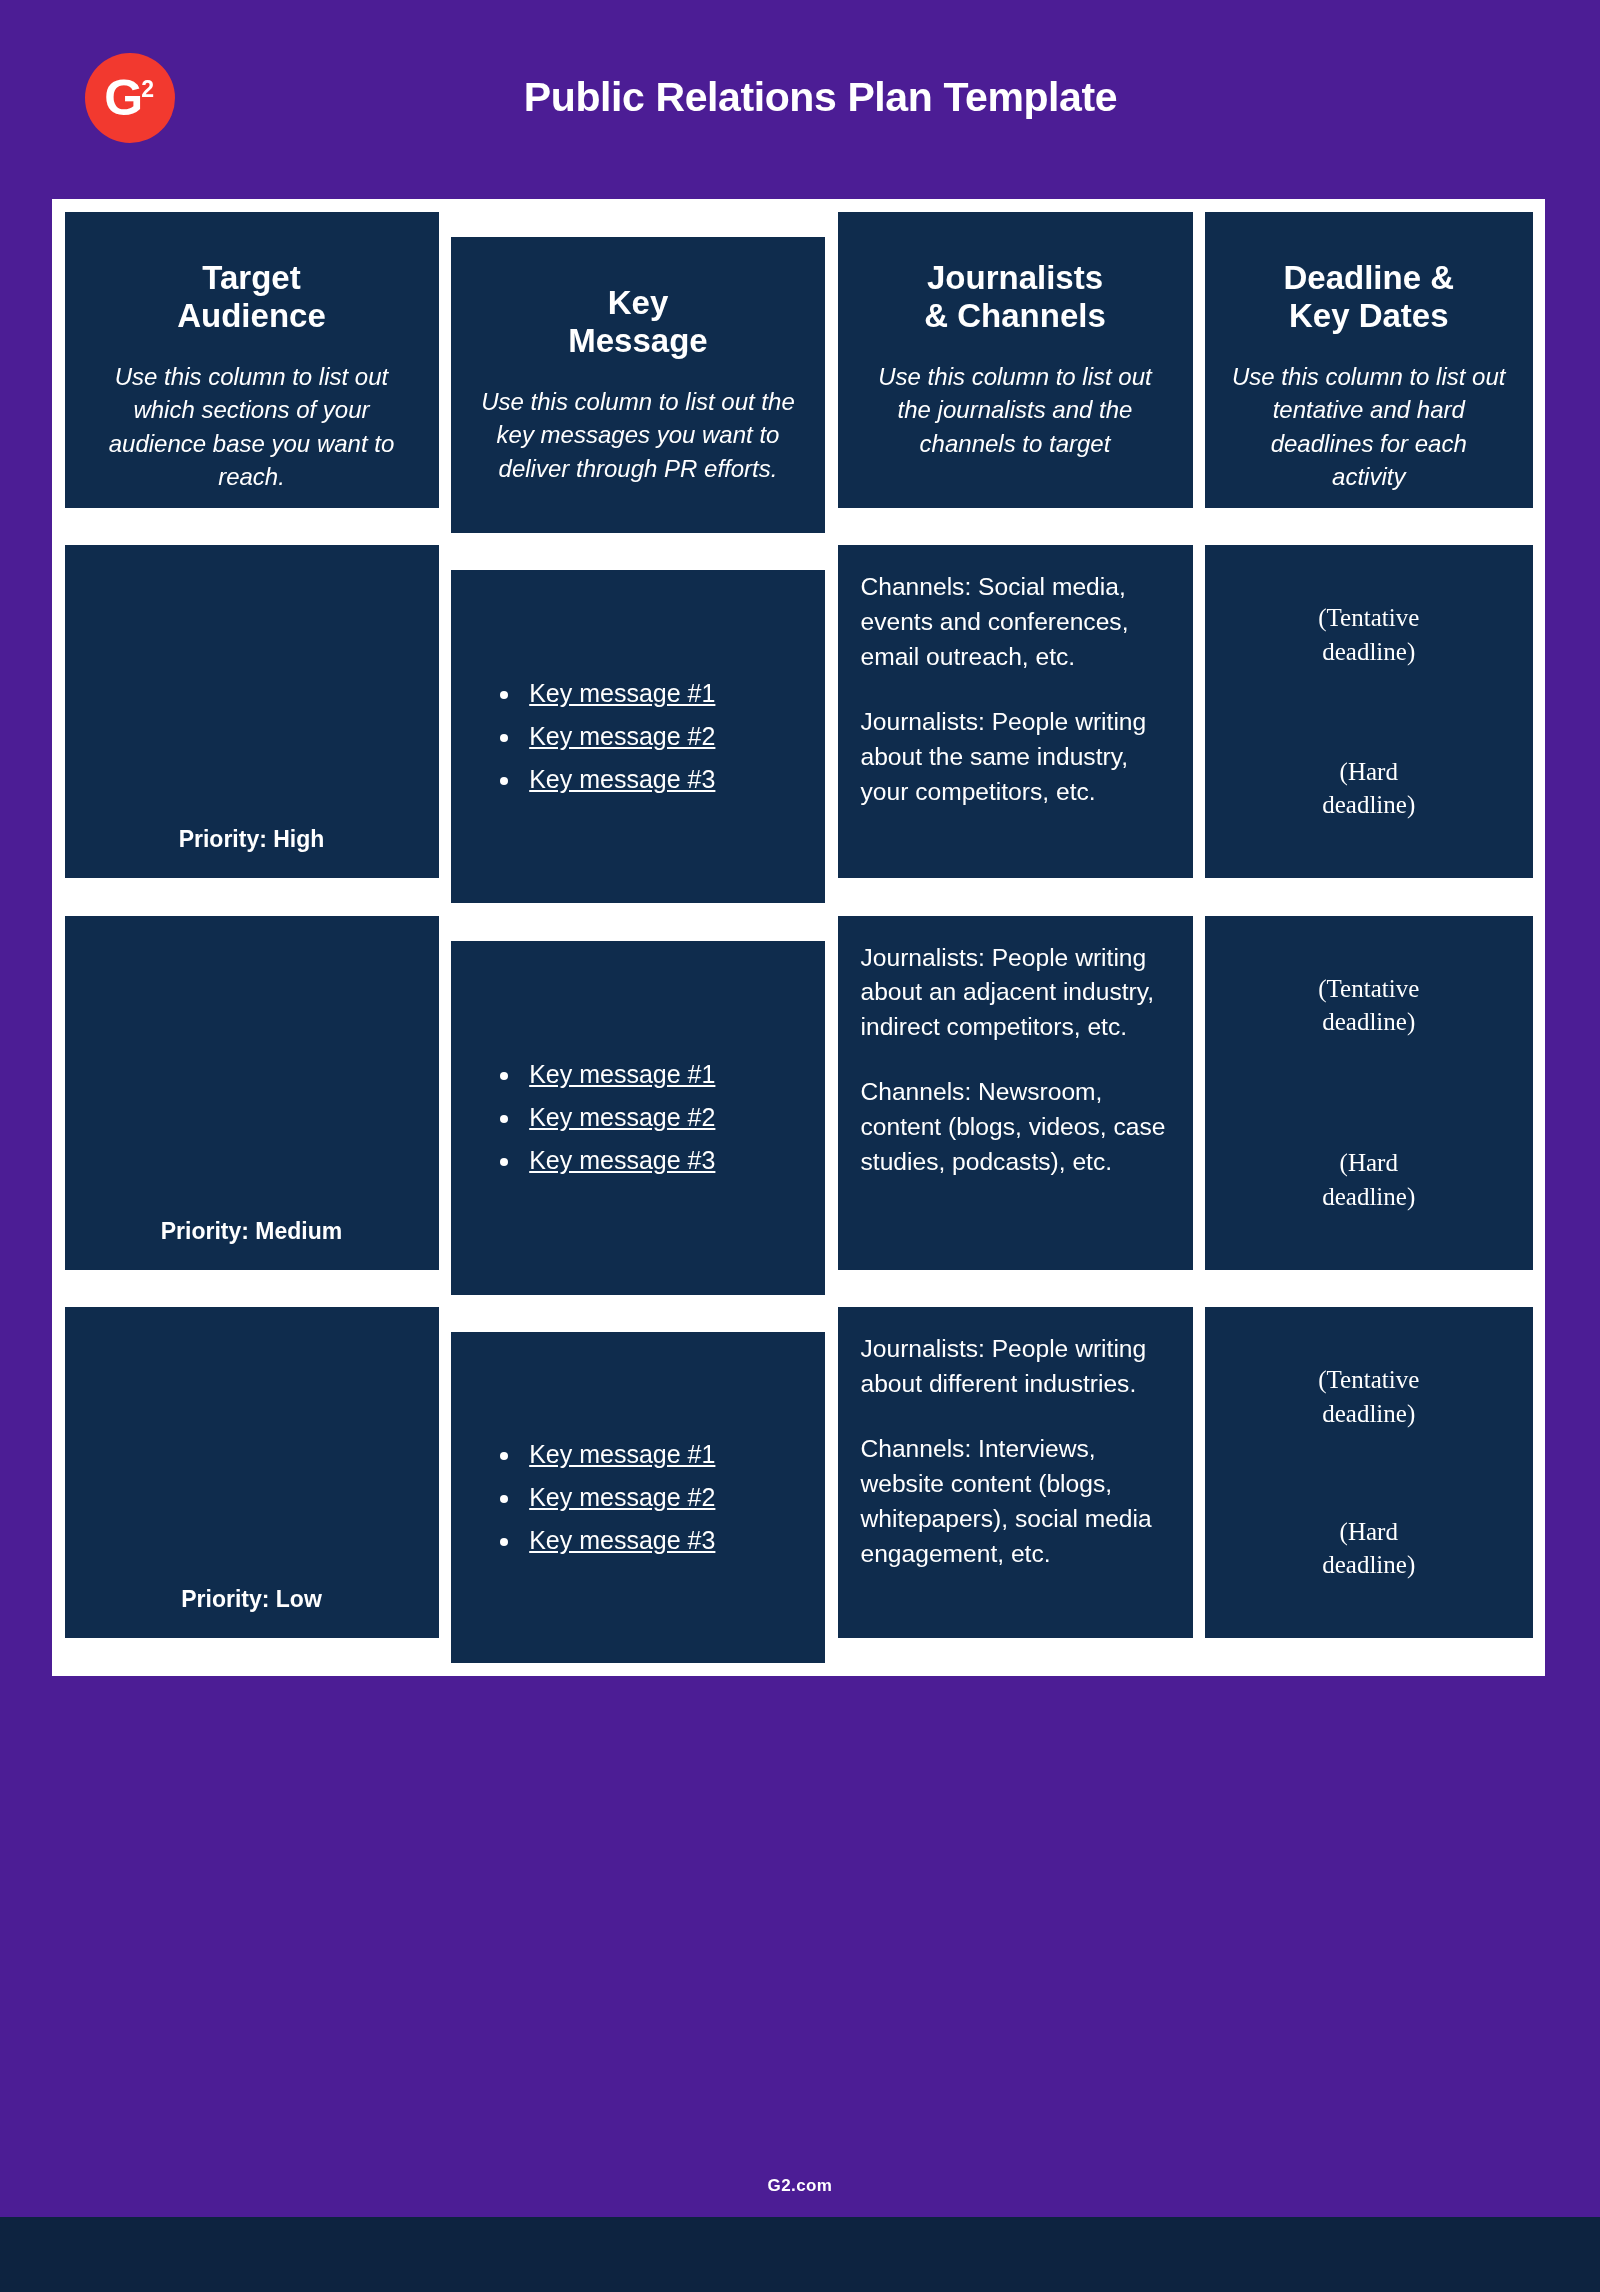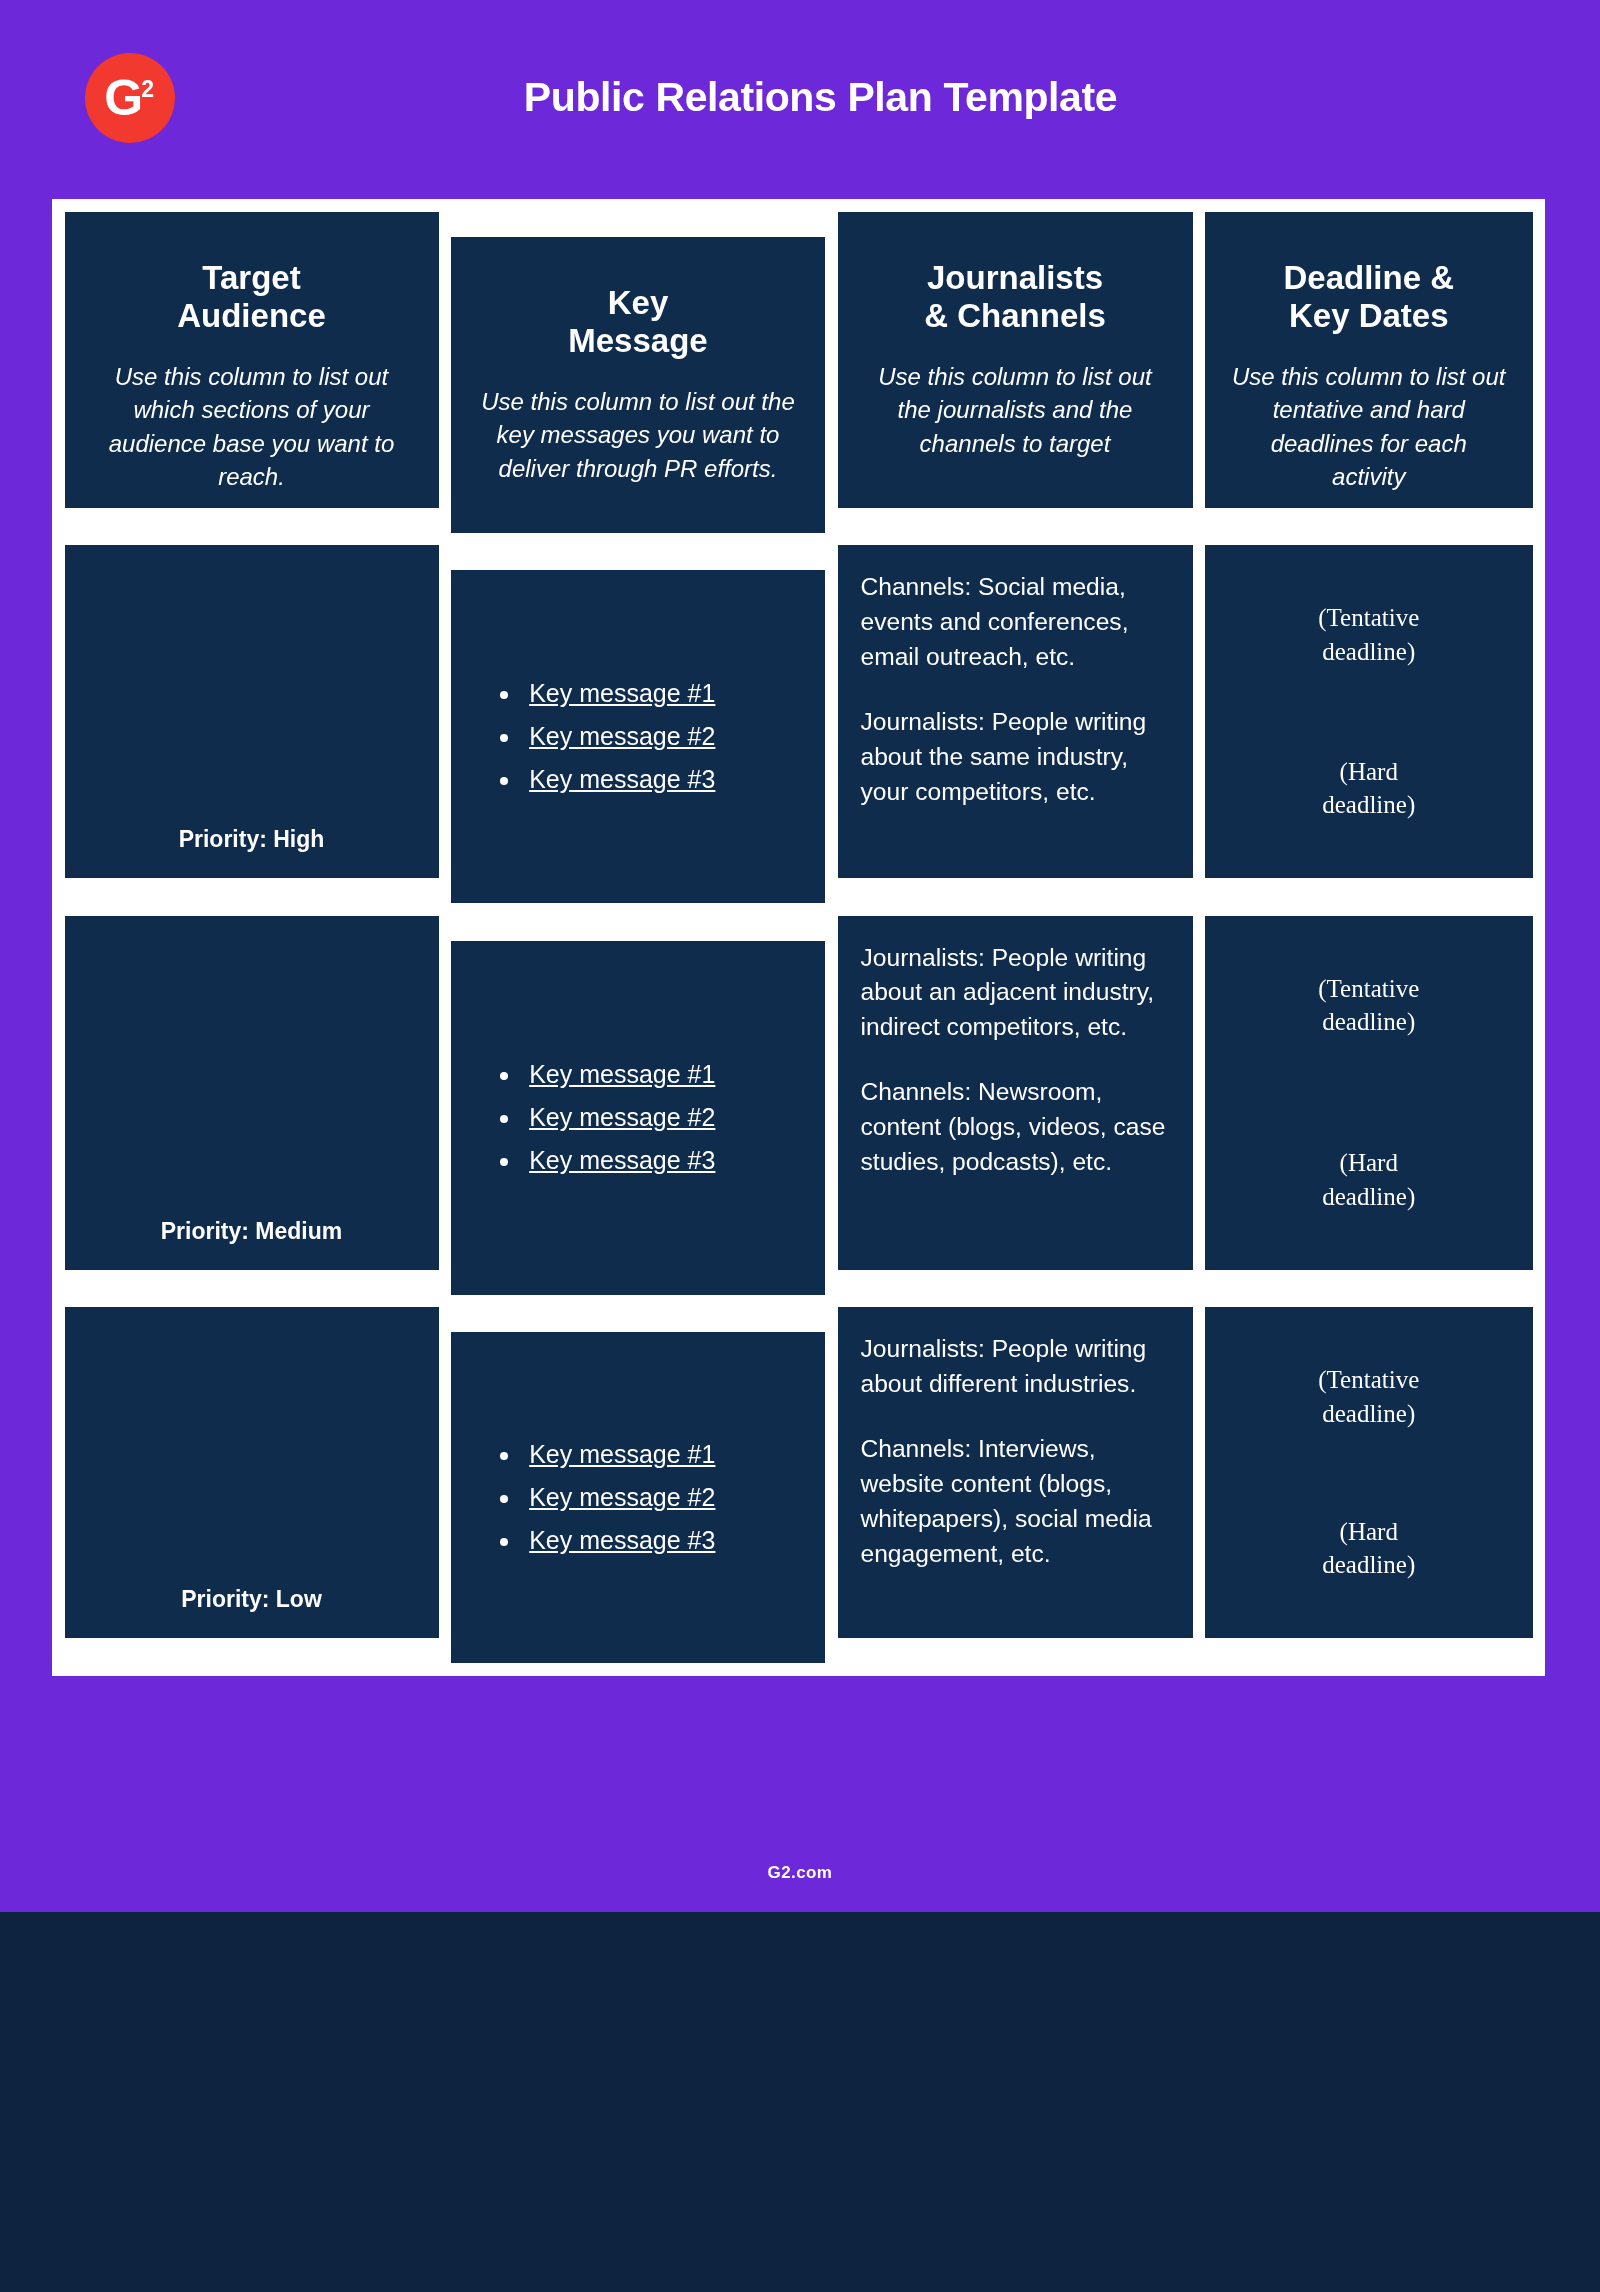--- a/index.html
+++ b/index.html
@@ -9,22 +9,22 @@
   }
   body {
     width: 1600px;
     height: 2293px;
     font-family: "Liberation Sans", sans-serif;
     color: #ffffff;
     overflow: hidden;
   }
   .page {
     width: 1600px;
-    height: 1912px;
-    background: #6d28d9;
+    height: 2217px;
+    background: #4c1d95;
     position: relative;
     box-sizing: border-box;
   }
 
   
   .header {
     height: 195px;
     display: flex;
     align-items: center;
     padding: 0 0 0 85px;
@@ -160,21 +160,21 @@
   .row-2 .cell { height: 354px; }
   .row-3 .cell { height: 331px; }
 
   .head-row .cell { height: 296px; }
 
   
   .footer {
     position: absolute;
     left: 0;
     right: 0;
-    bottom: 29px;
+    bottom: 21px;
     text-align: center;
     font-size: 17px;
     font-weight: bold;
     letter-spacing: 0.4px;
     color: #ffffff;
   }
 </style>
 </head>
 <body>
 

